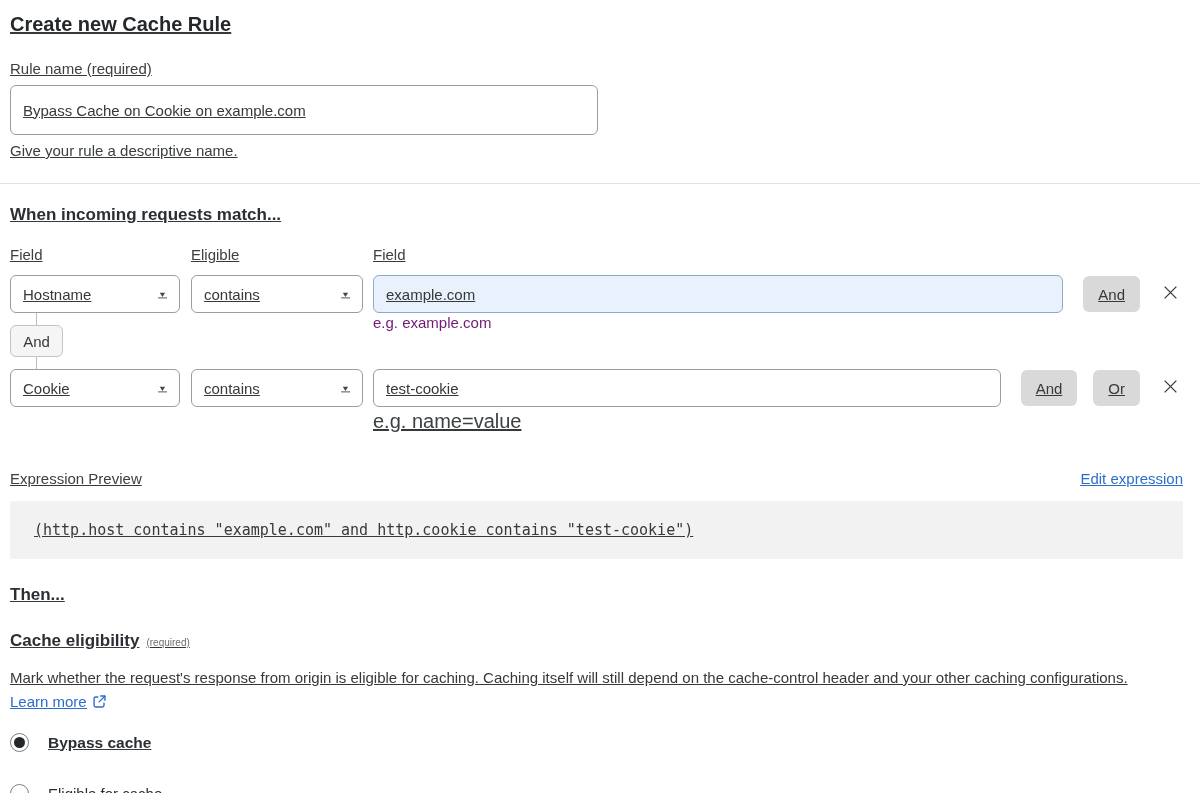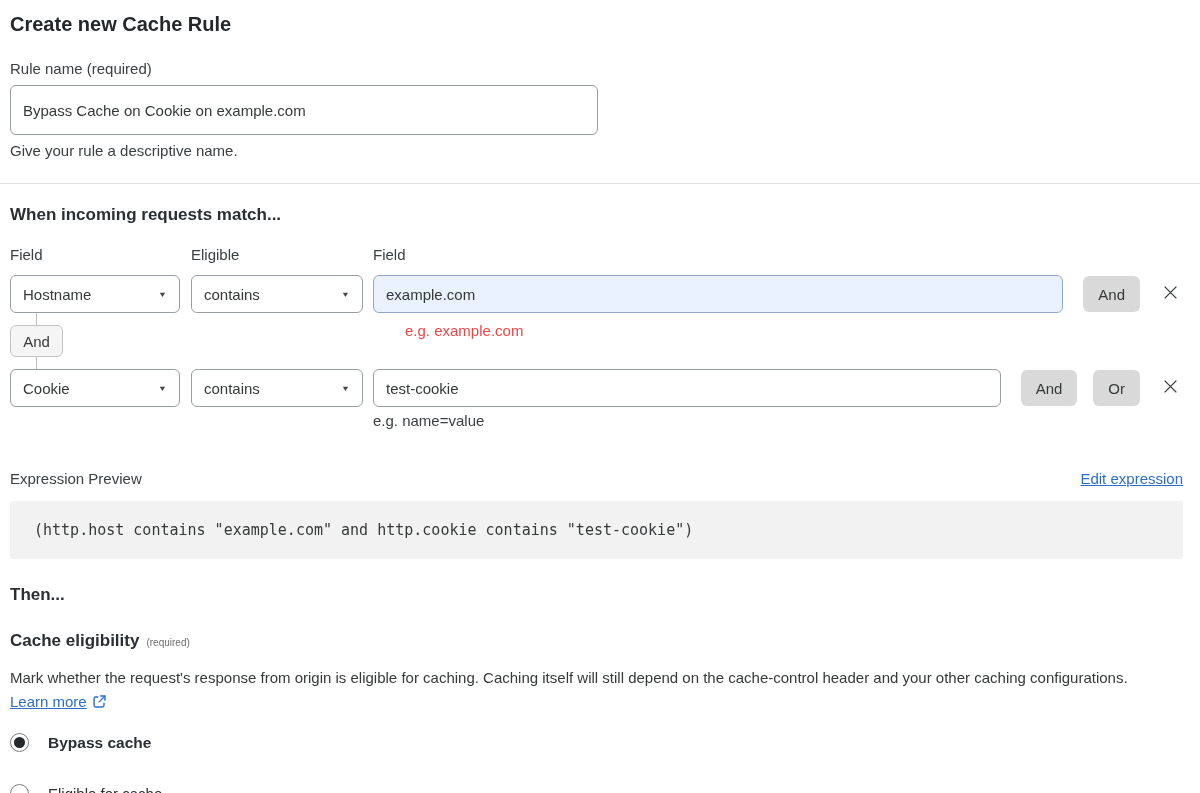--- a/index.html
+++ b/index.html
@@ -5,20 +5,21 @@
   html,body{margin:0;padding:0;background:#fff;}
   .page{
     position:relative;
     width:1200px;height:793px;
     box-sizing:border-box;
     padding:10px 17px 8px 10px;
     font-family:"Liberation Sans", sans-serif;
     color:#36393a;
     background:#fff;
     overflow:hidden;
+    text-decoration:underline;
   }
   .title{font-size:20px;line-height:24px;font-weight:700;color:#24282b;margin:2px 0 0 0;}
   .field-label{margin-top:24px;font-size:15px;line-height:17px;color:#3c4043;}
   .rule-input{
     display:block;margin-top:8px;width:588px;height:50px;box-sizing:border-box;
     border:1px solid #999ea4;border-radius:6px;padding:0 12px;
     font-family:inherit;font-size:15px;color:#36393a;background:#fff;
   }
   .helper{margin-top:7px;font-size:15px;line-height:17px;color:#3c4043;}
   .divider{border:none;border-top:1px solid #e2e2e2;margin:24px -17px 0 -10px;}
@@ -54,22 +55,22 @@
   }
   .connector-zone{position:relative;height:56px;}
   .connector-zone::before{content:"";position:absolute;left:26px;top:0;width:1px;height:12px;background:#bdbdbd;}
   .connector-zone::after{content:"";position:absolute;left:26px;bottom:0;width:1px;height:12px;background:#bdbdbd;}
   .connector-btn{
     position:absolute;left:0;top:12px;width:53px;height:32px;box-sizing:border-box;
     background:#f5f5f5;border:1px solid #c3c3c3;border-radius:6px;
     font-family:inherit;font-size:15px;color:#36393a;cursor:pointer;
     display:flex;align-items:center;justify-content:center;
   }
-  .zone-hint{position:absolute;left:363px;top:9px;font-size:15px;color:#ef4444;margin-left:32px;}
-  .row-hint{margin:6px 0 12px 363px;font-size:15px;line-height:16px;color:#3c4043;}
+  .zone-hint{position:absolute;left:363px;top:1px;font-size:15px;color:#701a75;}
+  .row-hint{margin:6px 0 12px 363px;font-size:20px;line-height:16px;color:#3c4043;}
   .expr-header{display:flex;justify-content:space-between;align-items:flex-end;margin-top:41px;}
   .expr-label{font-size:15px;line-height:17px;color:#3c4043;}
   .link{color:#2c6ecb;text-decoration:underline;font-size:15px;cursor:pointer;}
   .code-block{
     margin-top:14px;height:58px;box-sizing:border-box;background:#f2f2f2;border-radius:2px;
     display:flex;align-items:center;padding:0 24px;
     font-family:"DejaVu Sans Mono", monospace;font-size:15px;color:#36393a;white-space:pre;
   }
   .h-then{margin-top:26px;}
   .elig-heading{margin-top:26px;display:flex;align-items:baseline;}

